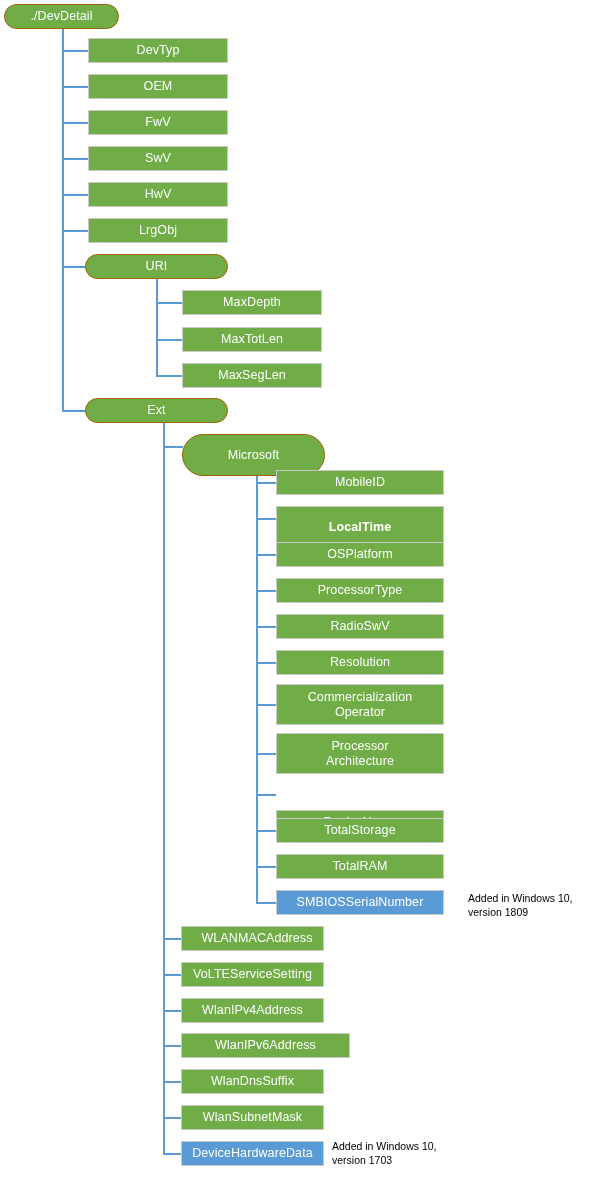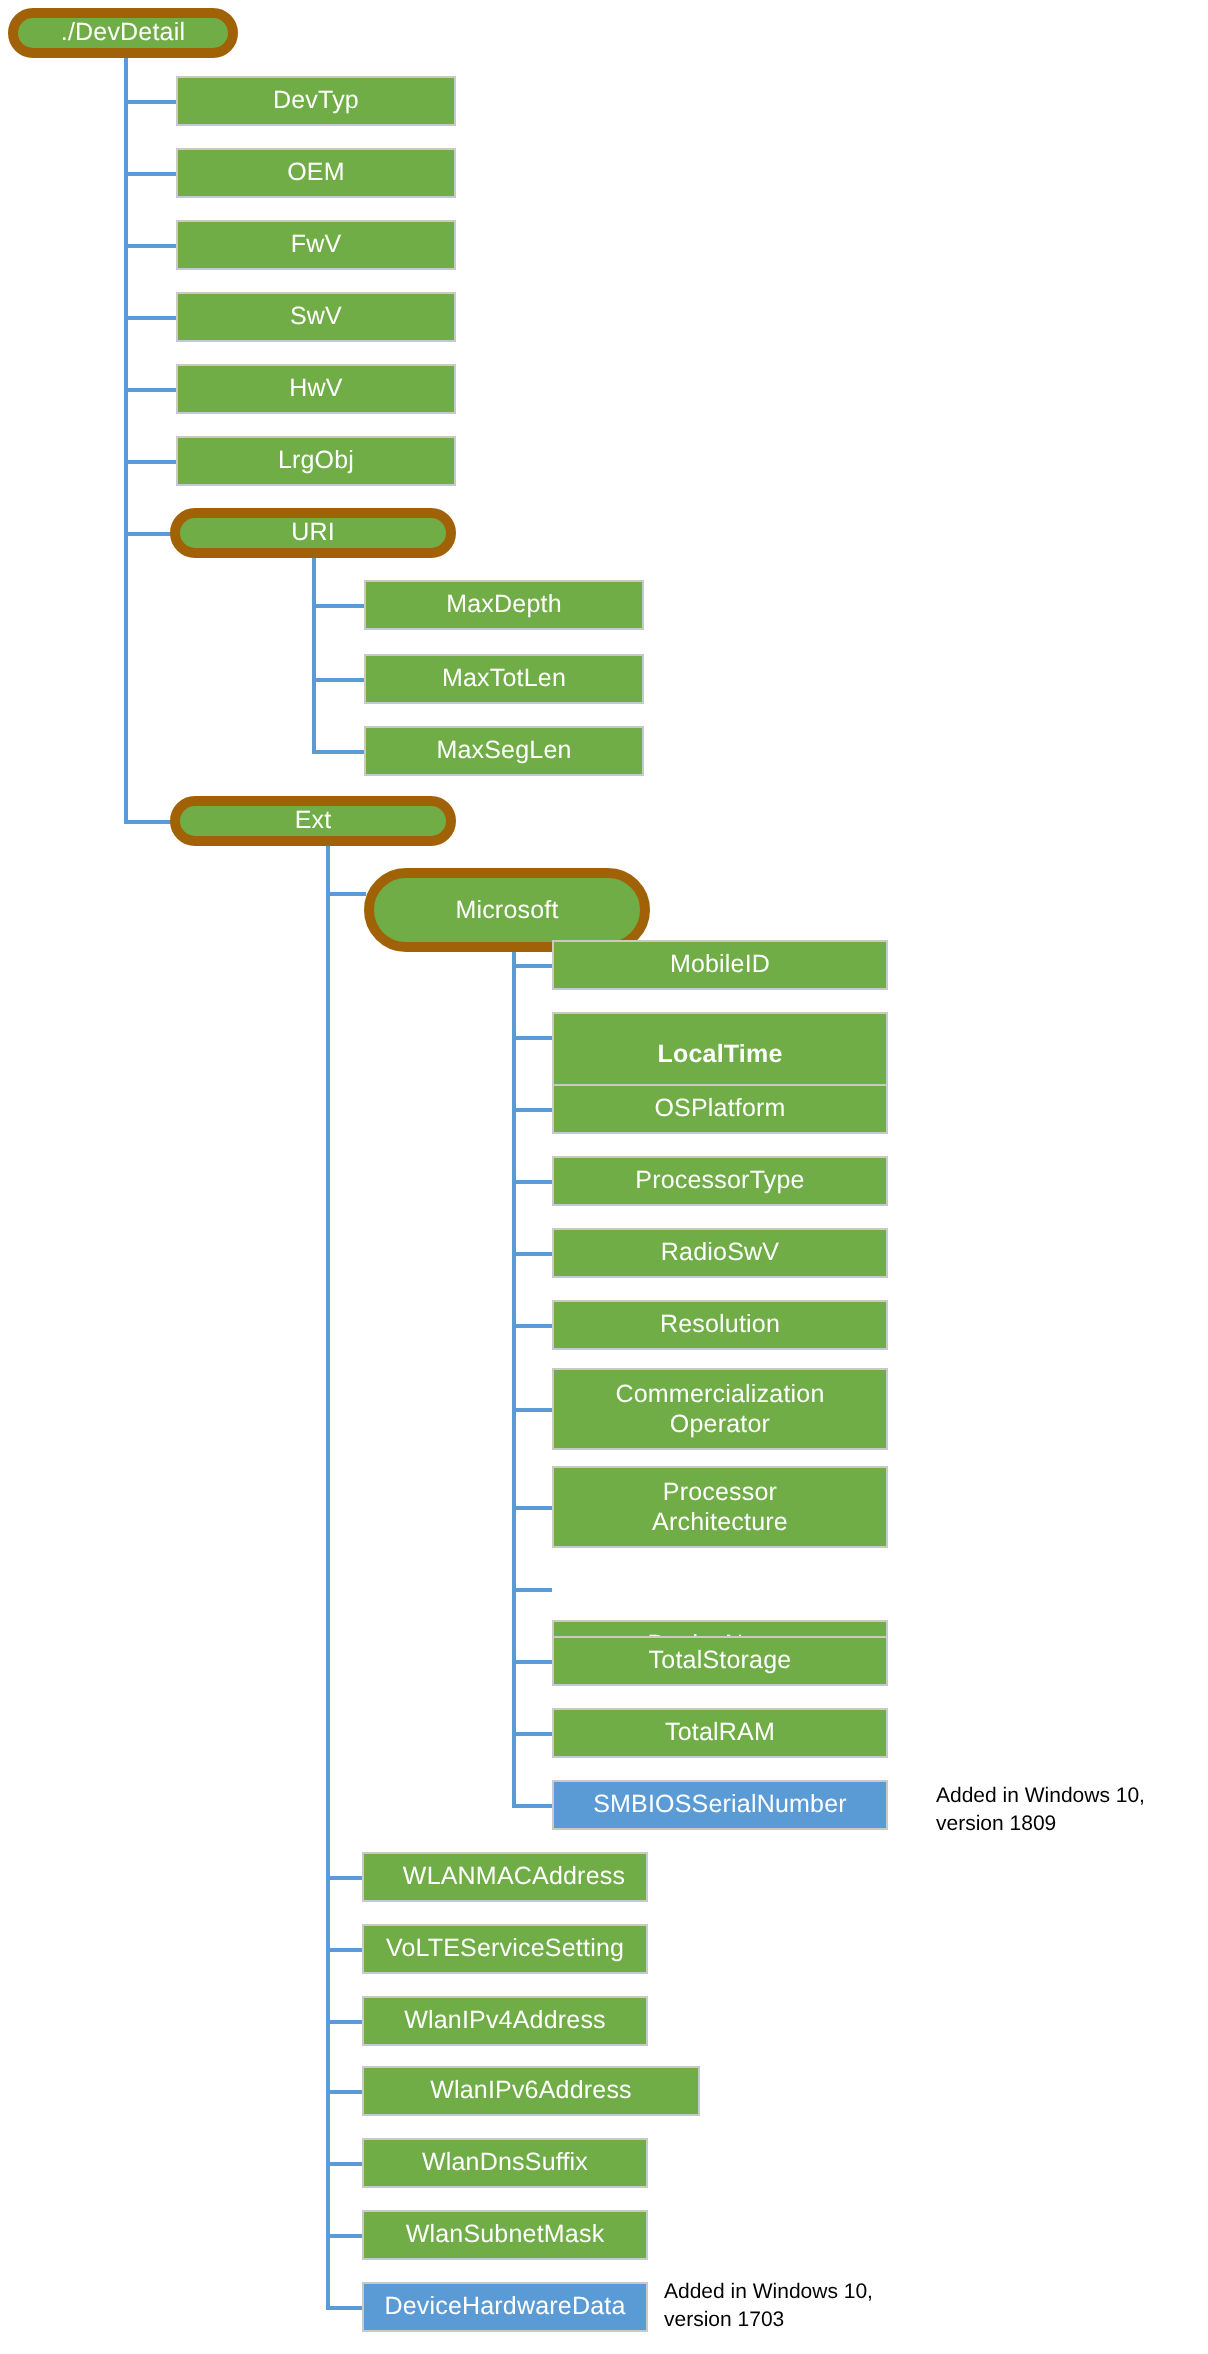--- a/index.html
+++ b/index.html
@@ -29,21 +29,21 @@
     font-size: 12.5px;
     line-height: 15px;
     letter-spacing: 0.1px;
     border: 1px solid #c9c9c9;
     background: #70AD47;
     white-space: pre-line;
     padding: 0 3px;
   }
   .node.pill {
     border-radius: 999px;
-    border: 5px solid #a16207;
+    border: 1px solid #a16207;
   }
   .node.blue {
     background: #5B9BD5;
   }
   
   .vline {
     position: absolute;
     width: 2px;
     background: #5B9BD5;
   }

